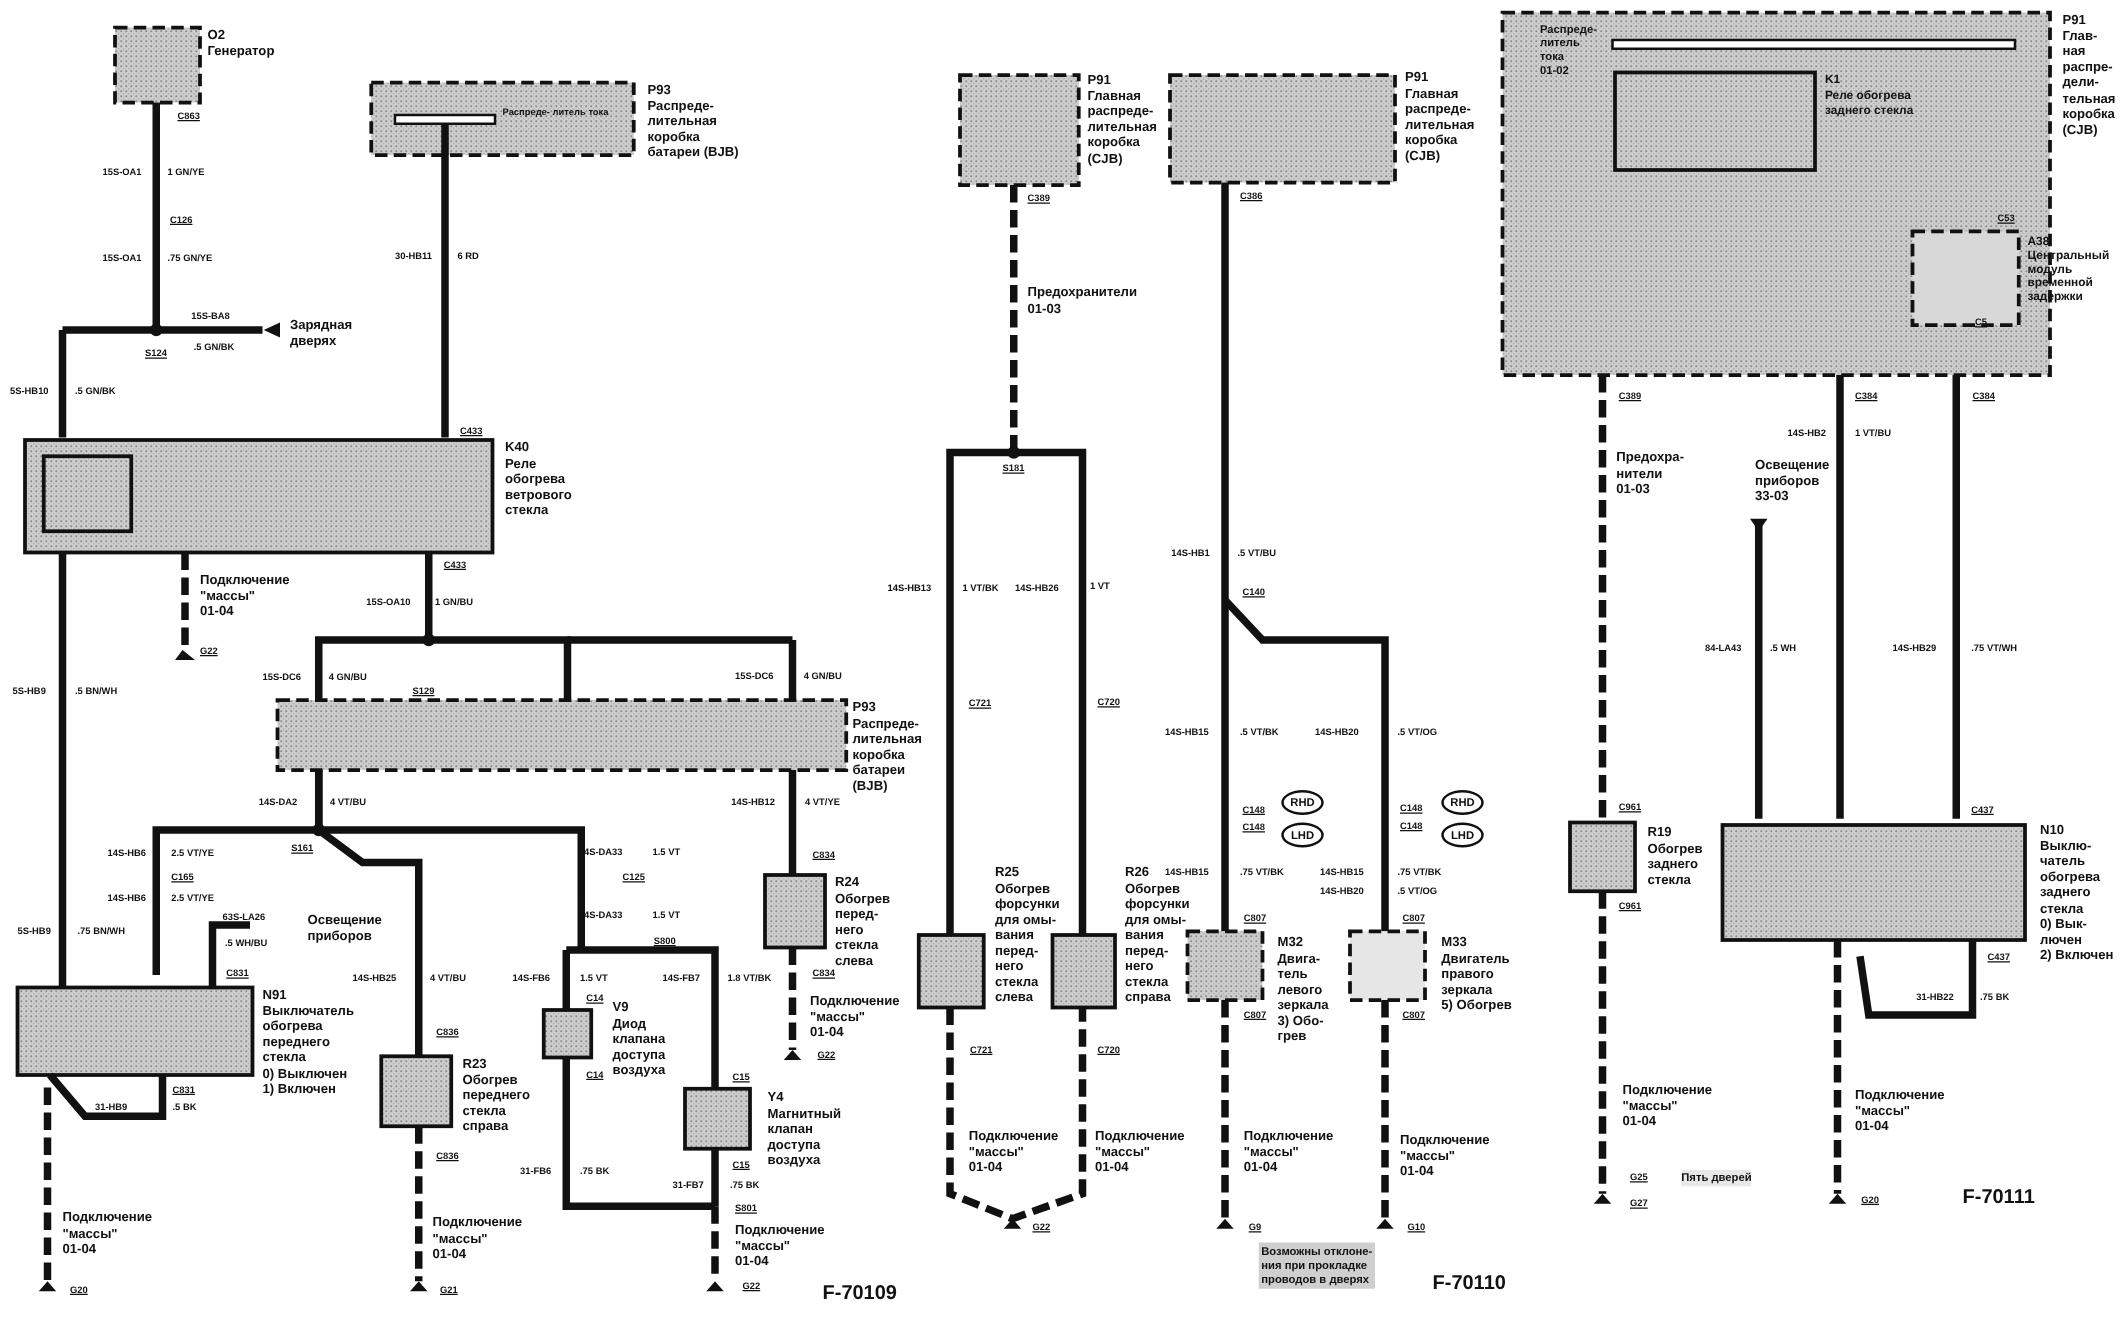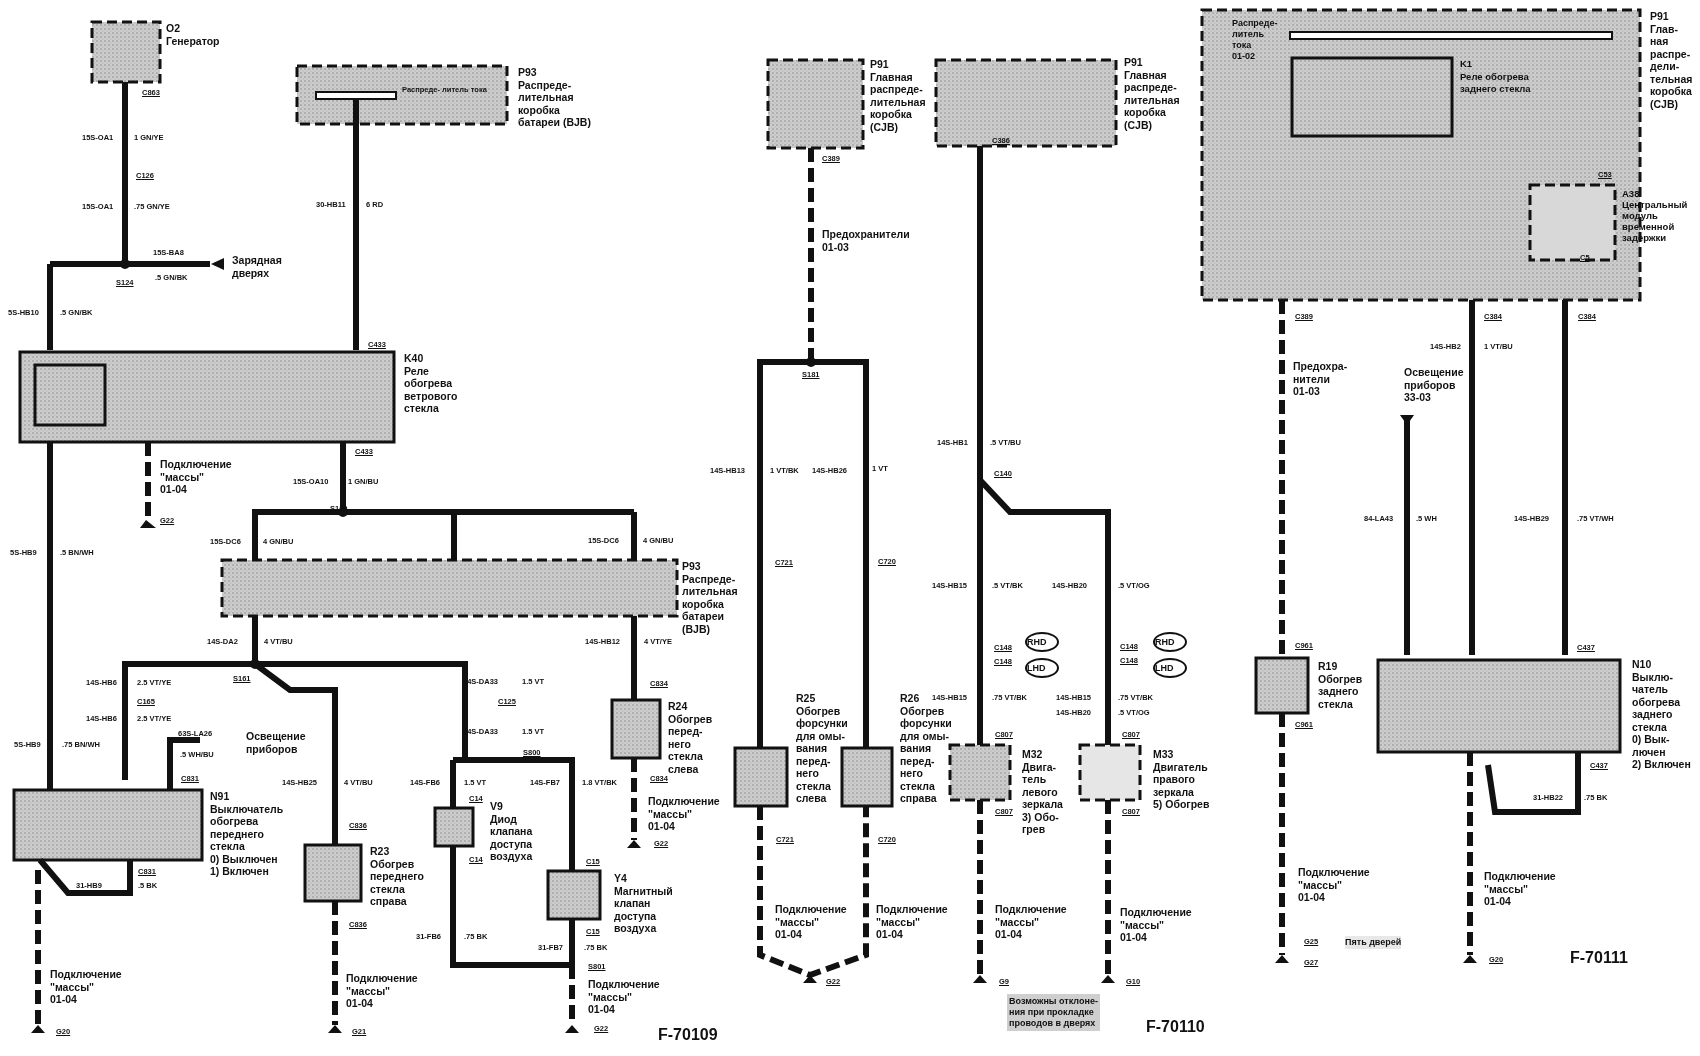--- a/index.html
+++ b/index.html
@@ -2,21 +2,21 @@
 <html><head>
 <meta charset="utf-8">
 <style>
   html,body{margin:0;padding:0;background:#fff;}
   body{width:1700px;height:1056px;position:relative;overflow:hidden;font-family:"Liberation Sans",sans-serif;color:#111;}
   svg#dia{position:absolute;left:0;top:0;width:1700px;height:1056px;}
   .lbl{position:absolute;font-family:"Liberation Sans",sans-serif;font-weight:bold;font-size:10.5px;line-height:12.5px;color:#111;white-space:pre-line;}
   .w{position:absolute;font-family:"Liberation Sans",sans-serif;font-weight:bold;font-size:7.5px;color:#111;white-space:nowrap;}
   .c{position:absolute;font-family:"Liberation Sans",sans-serif;font-weight:bold;font-size:7.5px;color:#111;text-decoration:underline;white-space:nowrap;}
   .fig{position:absolute;font-family:"Liberation Sans",sans-serif;font-weight:bold;font-size:16px;color:#111;}
-  .oval{position:absolute;border:2px solid #111;border-radius:50%;width:30px;height:16px;font-size:9px;font-weight:bold;line-height:16px;font-family:"Liberation Sans",sans-serif;}
+  .oval{position:absolute;border:2px solid #111;border-radius:50%;width:30px;height:16px;font-size:9px;font-weight:bold;text-align:center;line-height:16px;font-family:"Liberation Sans",sans-serif;}
   .note{position:absolute;background:#cfcfcf;font-weight:bold;font-size:9px;line-height:11px;padding:2px;font-family:"Liberation Sans",sans-serif;white-space:pre-line;}
 </style>
 </head>
 <body>
 
 <svg id="dia" viewBox="0 0 1700 1056">
   <defs>
     <pattern id="dots" width="4" height="4" patternUnits="userSpaceOnUse">
       <rect width="4" height="4" fill="#cdcdcd"></rect>
       <circle cx="1" cy="1" r="0.8" fill="#888"></circle>
@@ -344,21 +344,21 @@
 <div class="w" style="left:1577px;top:514px">.75 VT/WH</div>
 <div class="w" style="left:1533px;top:793px">31-HB22</div>
 <div class="w" style="left:1584px;top:793px">.75 BK</div>
 
 <div class="c" style="left:142px;top:88px">C863</div>
 <div class="c" style="left:136px;top:171px">C126</div>
 <div class="c" style="left:116px;top:278px">S124</div>
 <div class="c" style="left:368px;top:340px">C433</div>
 <div class="c" style="left:355px;top:447px">C433</div>
 <div class="c" style="left:160px;top:516px">G22</div>
-<div class="c" style="left:330px;top:504px">S129</div>
+<div class="c" style="left:330px;top:548px">S129</div>
 <div class="c" style="left:233px;top:674px">S161</div>
 <div class="c" style="left:137px;top:697px">C165</div>
 <div class="c" style="left:181px;top:774px">C831</div>
 <div class="c" style="left:138px;top:867px">C831</div>
 <div class="c" style="left:56px;top:1027px">G20</div>
 <div class="c" style="left:349px;top:821px">C836</div>
 <div class="c" style="left:349px;top:920px">C836</div>
 <div class="c" style="left:352px;top:1027px">G21</div>
 <div class="c" style="left:498px;top:697px">C125</div>
 <div class="c" style="left:523px;top:748px">S800</div>
@@ -371,21 +371,21 @@
 <div class="c" style="left:650px;top:679px">C834</div>
 <div class="c" style="left:650px;top:774px">C834</div>
 <div class="c" style="left:654px;top:839px">G22</div>
 <div class="c" style="left:822px;top:154px">C389</div>
 <div class="c" style="left:802px;top:370px">S181</div>
 <div class="c" style="left:775px;top:558px">C721</div>
 <div class="c" style="left:878px;top:557px">C720</div>
 <div class="c" style="left:776px;top:835px">C721</div>
 <div class="c" style="left:878px;top:835px">C720</div>
 <div class="c" style="left:826px;top:977px">G22</div>
-<div class="c" style="left:992px;top:136px">C386</div>
+<div class="c" style="left:992px;top:152px">C386</div>
 <div class="c" style="left:994px;top:469px">C140</div>
 <div class="c" style="left:994px;top:643px">C148</div>
 <div class="c" style="left:994px;top:657px">C148</div>
 <div class="c" style="left:1120px;top:642px">C148</div>
 <div class="c" style="left:1120px;top:656px">C148</div>
 <div class="c" style="left:995px;top:730px">C807</div>
 <div class="c" style="left:995px;top:807px">C807</div>
 <div class="c" style="left:1122px;top:730px">C807</div>
 <div class="c" style="left:1122px;top:807px">C807</div>
 <div class="c" style="left:999px;top:977px">G9</div>

